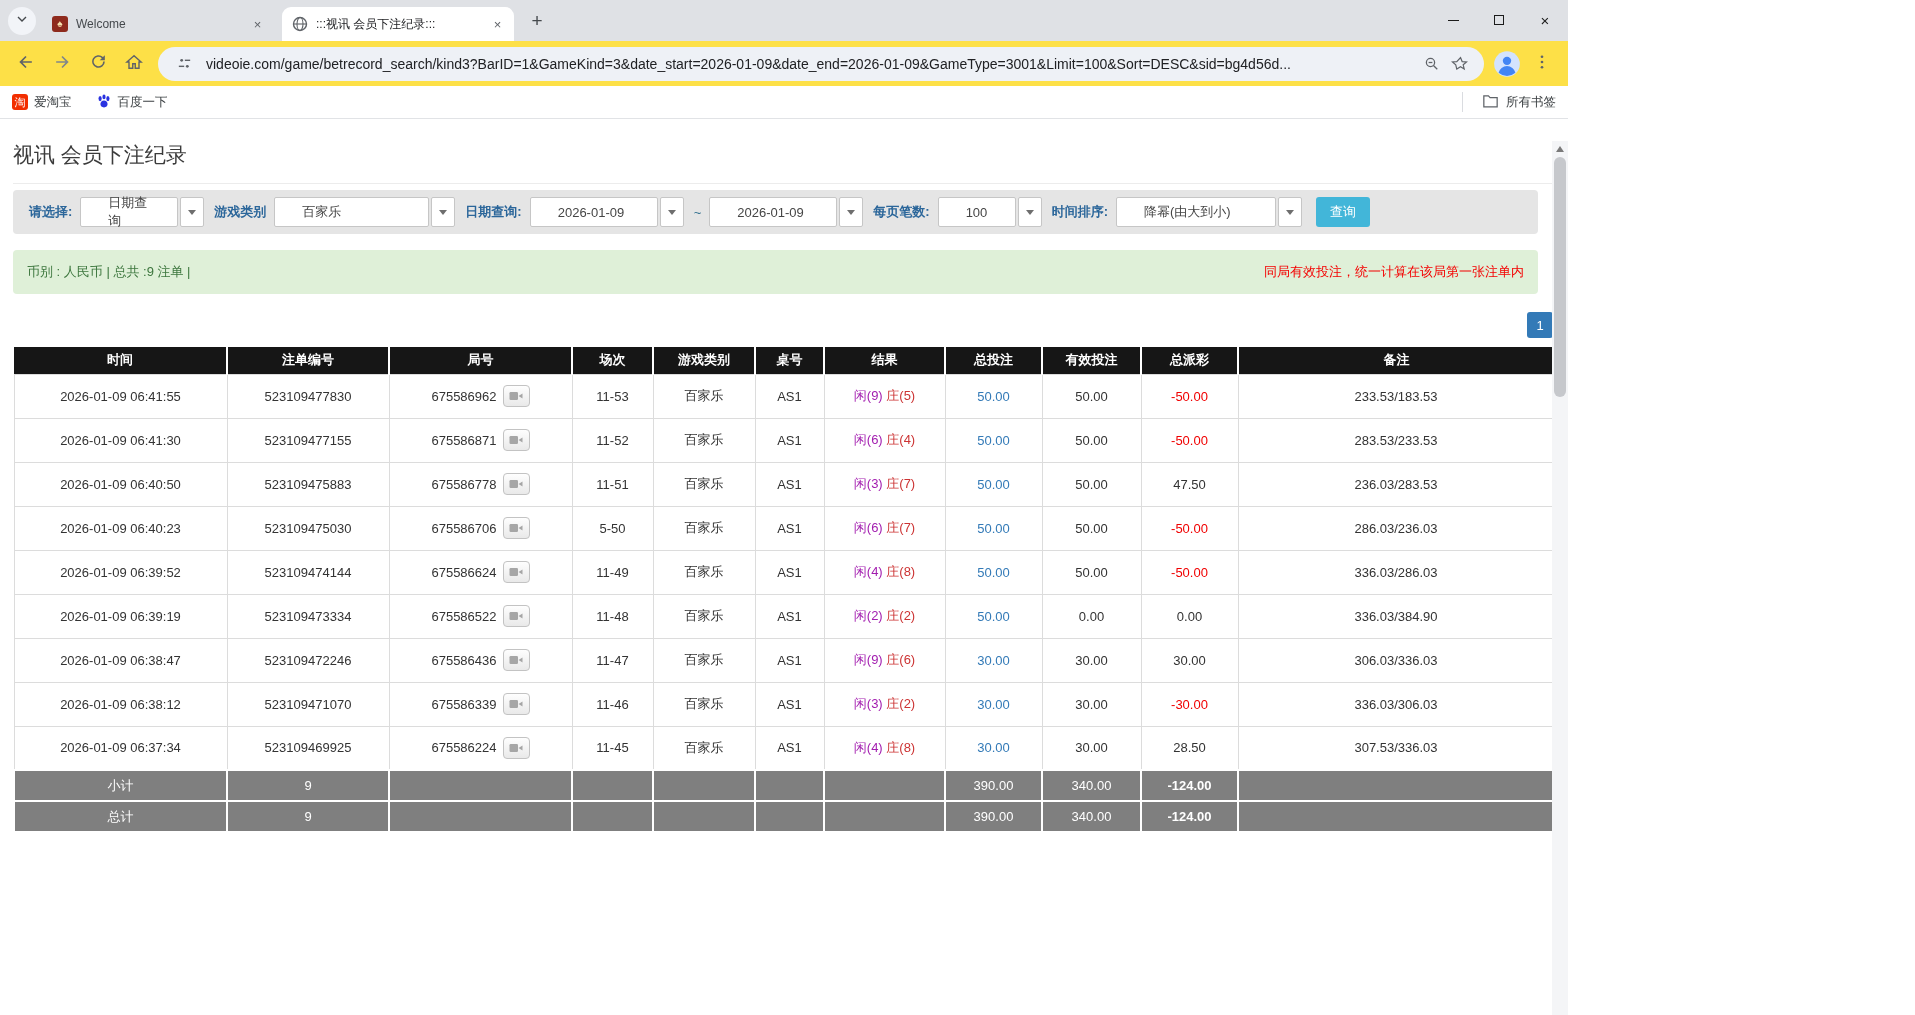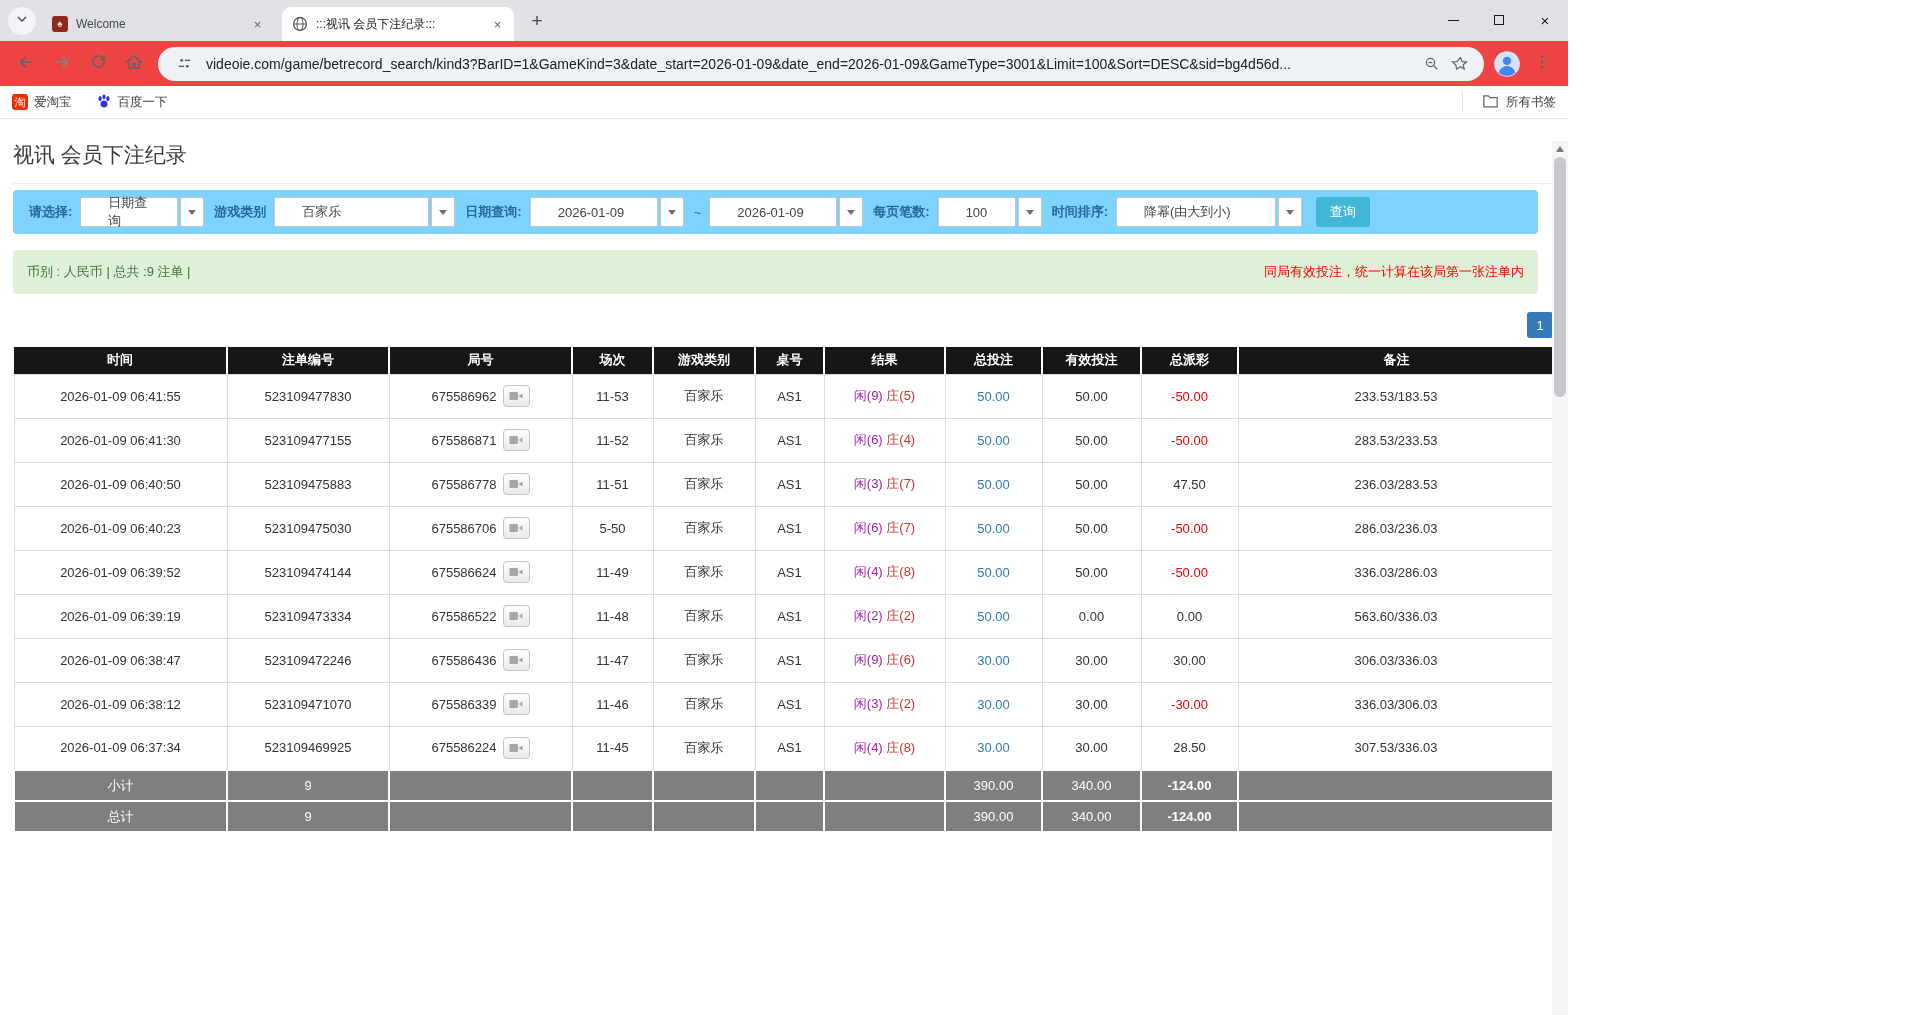--- a/index.html
+++ b/index.html
@@ -20,21 +20,21 @@
   .welcome-fav { background:#8e2a1d; border-radius:3px; color:#f6e3b0; font-size:10px; line-height:1; }
   .newtab-btn { width:28px; height:28px; margin-left:9px; display:flex; align-items:center; justify-content:center;
                 font-size:19px; color:#45494d; border-radius:50%; cursor:pointer; }
   .win-controls { position:absolute; right:0; top:0; height:40px; display:flex; }
   .win-btn { width:46px; height:40px; display:flex; align-items:center; justify-content:center; color:#1b1b1b; }
   .min-glyph { width:11px; height:1px; background:#1b1b1b; display:block; }
   .max-glyph { width:10px; height:10px; border:1px solid #1b1b1b; display:block; }
   .close-glyph { font-size:15px; line-height:1; }
 
   
-  .navbar { height:45px; background:#ef4444; display:flex; align-items:center; padding:0 8px; }
+  .navbar { height:45px; background:#fde047; display:flex; align-items:center; padding:0 8px; }
   .nav-btn { width:34px; height:34px; margin:0 1px; display:flex; align-items:center; justify-content:center;
              border-radius:50%; cursor:pointer; flex:0 0 auto; }
   .omnibox { flex:1; height:34px; background:#eef1f6; border-radius:17px; display:flex; align-items:center;
              padding:0 10px 0 12px; margin:0 6px; min-width:0; }
   .omni-url { flex:1; font-size:14px; color:#202124; white-space:nowrap; overflow:hidden; margin-left:8px; }
   .omni-ico { width:28px; height:28px; display:flex; align-items:center; justify-content:center; flex:0 0 auto; }
   .avatar-btn { width:34px; height:34px; display:flex; align-items:center; justify-content:center; flex:0 0 auto; }
 
   
   .bookmarks { height:33px; background:#fff; border-bottom:1px solid #e1e3e6; display:flex; align-items:center;
@@ -49,21 +49,21 @@
   .page { position:relative; height:896px; background:#fff; padding:0 0 0 13px; }
   .scrollbar { position:absolute; right:0; top:0; width:16px; height:100%; background:#f4f5f7; z-index:5; }
   .sb-up { width:16px; height:15px; display:flex; align-items:center; justify-content:center; }
   .sb-up-tri { width:0; height:0; border-left:4px solid transparent; border-right:4px solid transparent;
                border-bottom:6px solid #7a7a7a; }
   .sb-thumb { position:absolute; top:16px; left:2px; width:12px; height:240px; background:#c6c8cc; border-radius:6px; }
 
   .page-title { font-size:21px; color:#3b3b3b; font-weight:400; margin:22px 0 14px 0; }
 
   .filter-wrap { width:1540px; border-top:1px solid #ececec; padding-top:6px; }
-  .filter-panel { width:1525px; height:44px; background:#7dd3fc; border-radius:4px; display:flex;
+  .filter-panel { width:1525px; height:44px; background:#e5e5e5; border-radius:4px; display:flex;
                   align-items:center; padding-left:16px; font-size:13px; }
   .flabel { color:#2b669a; font-weight:bold; margin-right:8px; white-space:nowrap; }
   .fsel { display:flex; height:30px; margin-right:10px; cursor:pointer; }
   .fsel .fsel-txt { background:#fff; border:1px solid #c6c6c6; border-radius:2px; display:flex;
                     align-items:center; padding:0 27px; color:#454545; }
   .fsel .fsel-arr { width:24px; background:#fff; border:1px solid #c6c6c6; border-radius:2px; margin-left:2px;
                     display:flex; align-items:center; justify-content:center; }
   .tri-down { width:0; height:0; border-left:4px solid transparent; border-right:4px solid transparent;
               border-top:5px solid #6e6e6e; }
   .w1{width:98px}.w2{width:155px}.w3{width:128px}.w4{width:128px}.w5{width:78px}.w6{width:160px}
@@ -485,21 +485,21 @@
     <td>11-48</td>
     <td>百家乐</td>
     <td>AS1</td>
     <td>
       <span class="player">闲(2)</span>
       <span class="banker">庄(2)</span>
     </td>
     <td class="blue">50.00</td>
     <td>0.00</td>
     <td class="money-check">0.00</td>
-    <td>563.60/336.03</td>
+    <td>336.03/384.90</td>
   </tr>
           <tr>
     <td>2026-01-09 06:38:47</td>
     <td>523109472246</td>
     <td>
       <span class="round-cell">
         <span>675586436</span>
         <span class="round-btn">
           <svg width="14" height="12" viewBox="0 0 14 12">
             <rect x="0.5" y="2" width="8.5" height="8" rx="1.2" fill="#a6a6a6"></rect>

